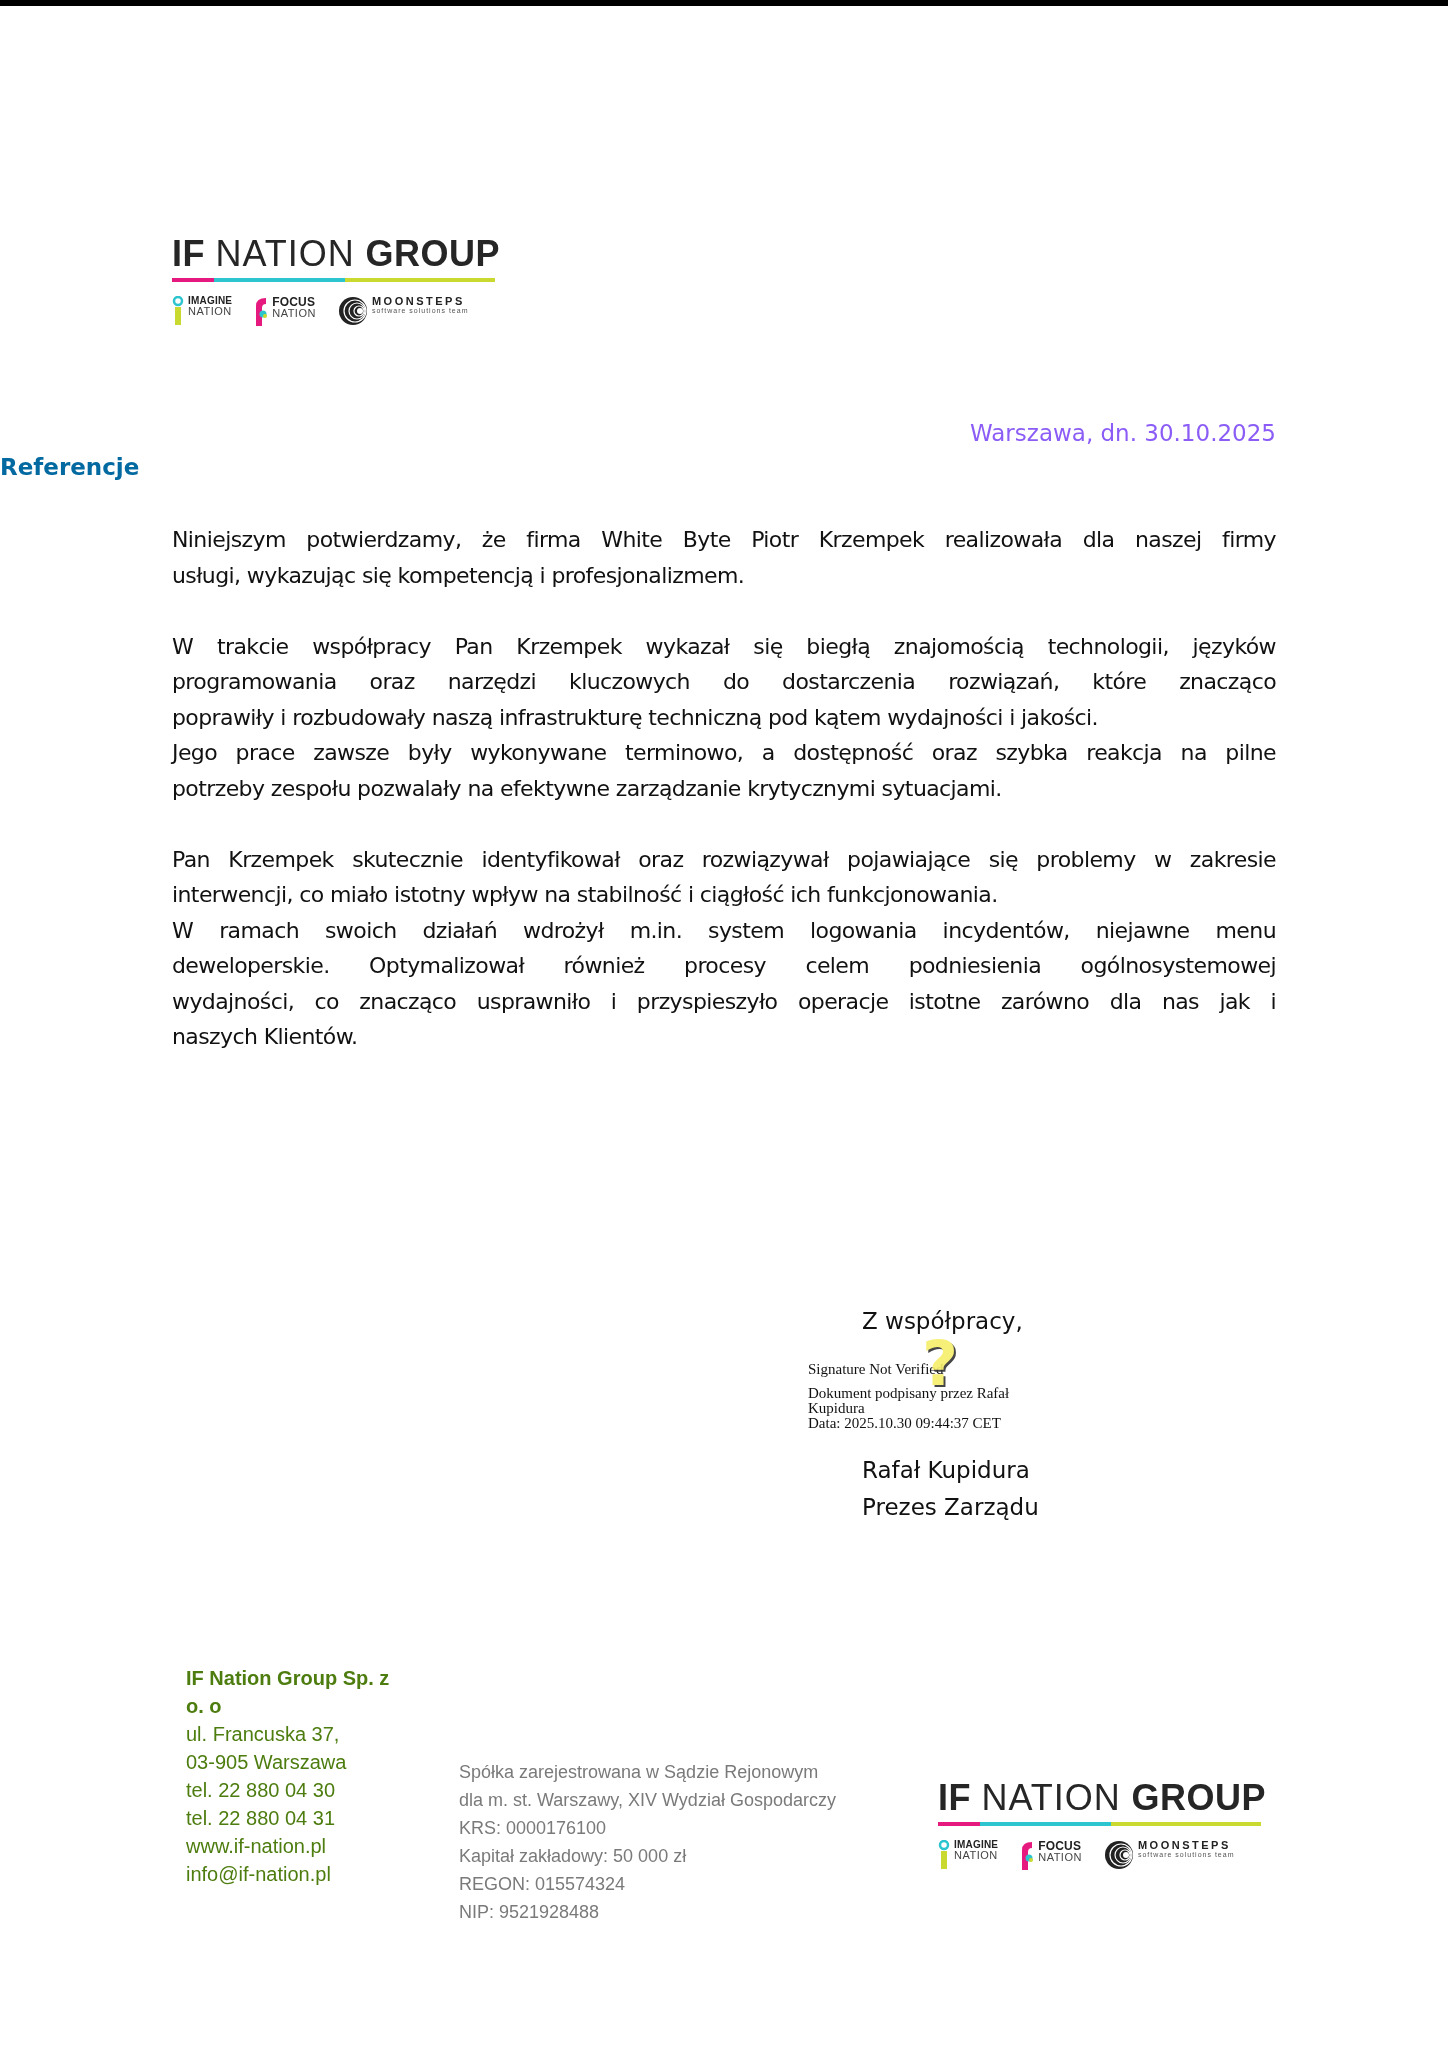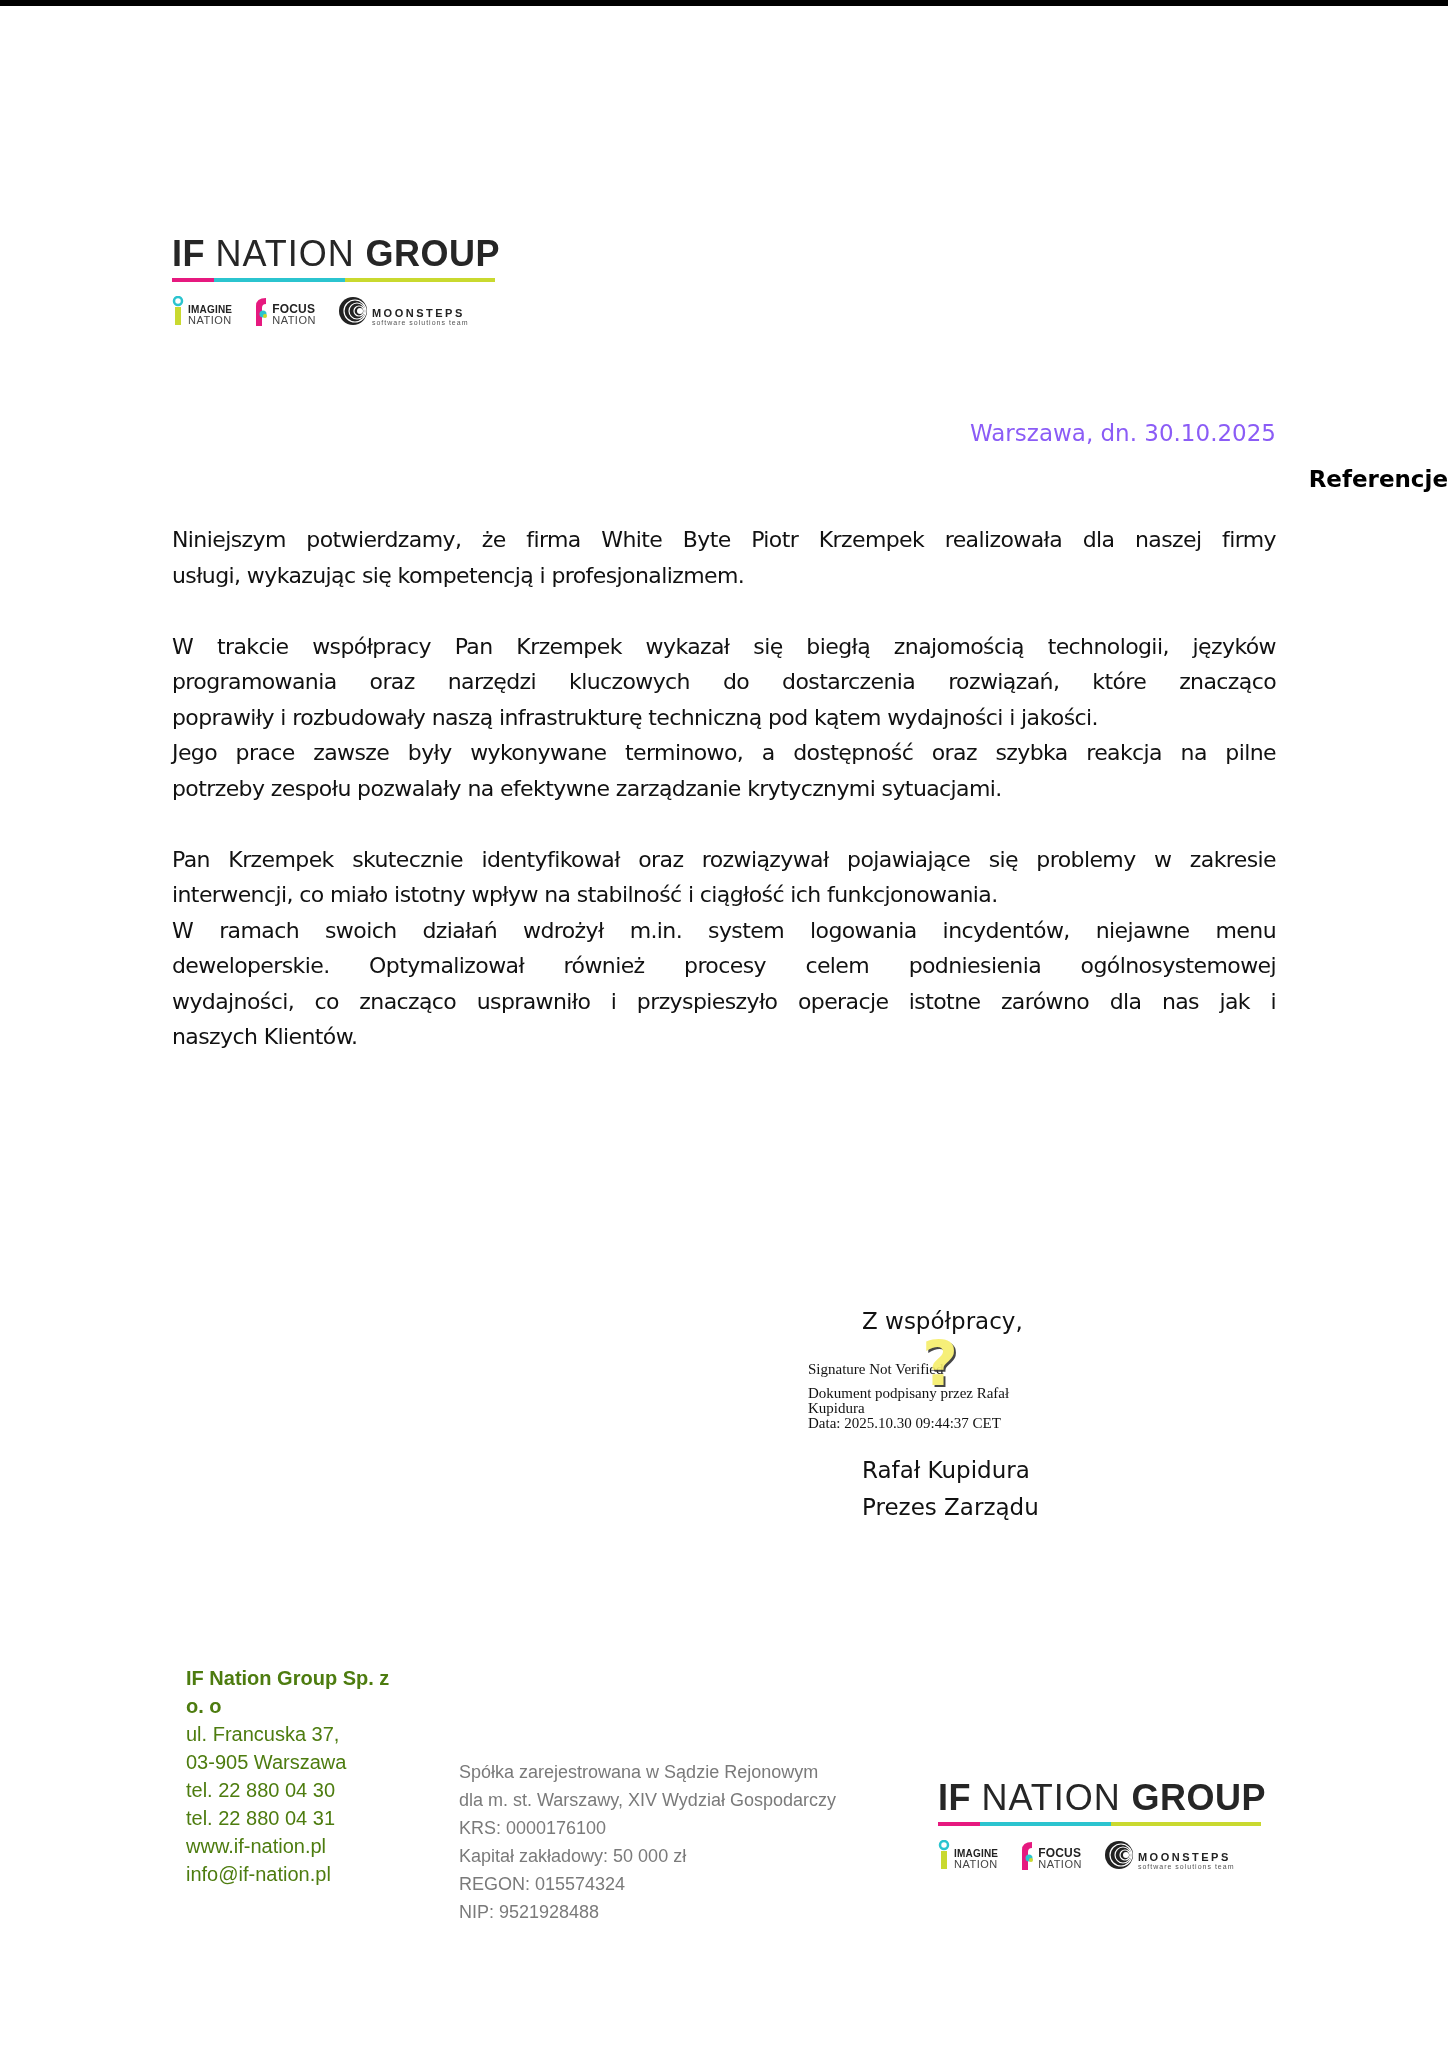--- a/index.html
+++ b/index.html
@@ -8,29 +8,29 @@
   .page { position: absolute; left: 0; top: 0; width: 1448px; height: 2048px; }
 
   
   .logo { position: absolute; }
   .logo .title { font-family: "Liberation Sans", sans-serif; font-size: 36px; letter-spacing: 0.5px; color: #262626; white-space: nowrap; line-height: 1; }
   .logo .title .b { font-weight: 700; margin-top: 8px; }
   .logo .title .l { font-weight: 400; letter-spacing: 1px; }
   .logo .bar { display: flex; height: 4px; margin-top: 6px; }
   .logo .bar span { display: block; height: 4px; }
   .logo .subs { display: flex; align-items: center; margin-top: 14px; gap: 22px; }
-  .sub { display: flex; align-items: flex-end; gap: 4px; }
+  .sub { display: flex; align-items: flex-start; gap: 4px; }
   .sub .txt { font-family: "Liberation Sans", sans-serif; line-height: 1; }
   .sub .txt .t1 { font-size: 10px; font-weight: 700; color: #222; display: block; letter-spacing: 0.2px; }
   .sub .txt .t2 { font-size: 11px; font-weight: 400; color: #444; display: block; letter-spacing: 0.5px; }
   .sub .txt .t3 { font-size: 11px; font-weight: 700; color: #222; display: block; letter-spacing: 2.5px; }
   .sub .txt .t4 { font-size: 7px; color: #555; display: block; letter-spacing: 1px; }
 
   .date { position: absolute; right: 172px; top: 384px; font-family: "DejaVu Sans", sans-serif; font-size: 23px; color: #8b5cf6; margin-top: 36px; }
-  .heading { position: absolute; left: 0; width: 1448px; top: 454px; text-align: right; font-family: "DejaVu Sans", sans-serif; font-size: 23px; font-weight: 700; color: #000000; margin-top: 12px; }
+  .heading { position: absolute; left: 0; width: 1448px; top: 454px; text-align: left; font-family: "DejaVu Sans", sans-serif; font-size: 23px; font-weight: 700; color: #0369a1; }
 
   .body { position: absolute; left: 172px; width: 1104px; top: 522px; font-family: "DejaVu Sans", sans-serif; font-size: 22px; line-height: 35.5px; color: #111; }
   .body p { margin: 0 0 35.5px 0; text-align: justify; }
   .body p .line { display: block; text-align: justify; text-align-last: justify; letter-spacing: -0.6px; }
   .body p .line.last { text-align-last: left; }
 
   .closing { position: absolute; left: 862px; top: 1308px; font-family: "DejaVu Sans", sans-serif; font-size: 23px; color: #111; }
   .sig { position: absolute; left: 808px; top: 1362px; font-family: "Liberation Serif", serif; font-size: 15px; line-height: 15px; color: #111; width: 260px; }
   .sig .l1 { margin-bottom: 9px; font-family: Liberation Serif, serif; }
   .sig .qm { position: absolute; left: 114px; top: -6px; font-family: "DejaVu Sans", sans-serif; font-weight: 700; font-size: 62px; color: #f6ee6a; text-shadow: 2px 2px 0 #333; opacity: 0.9; }

